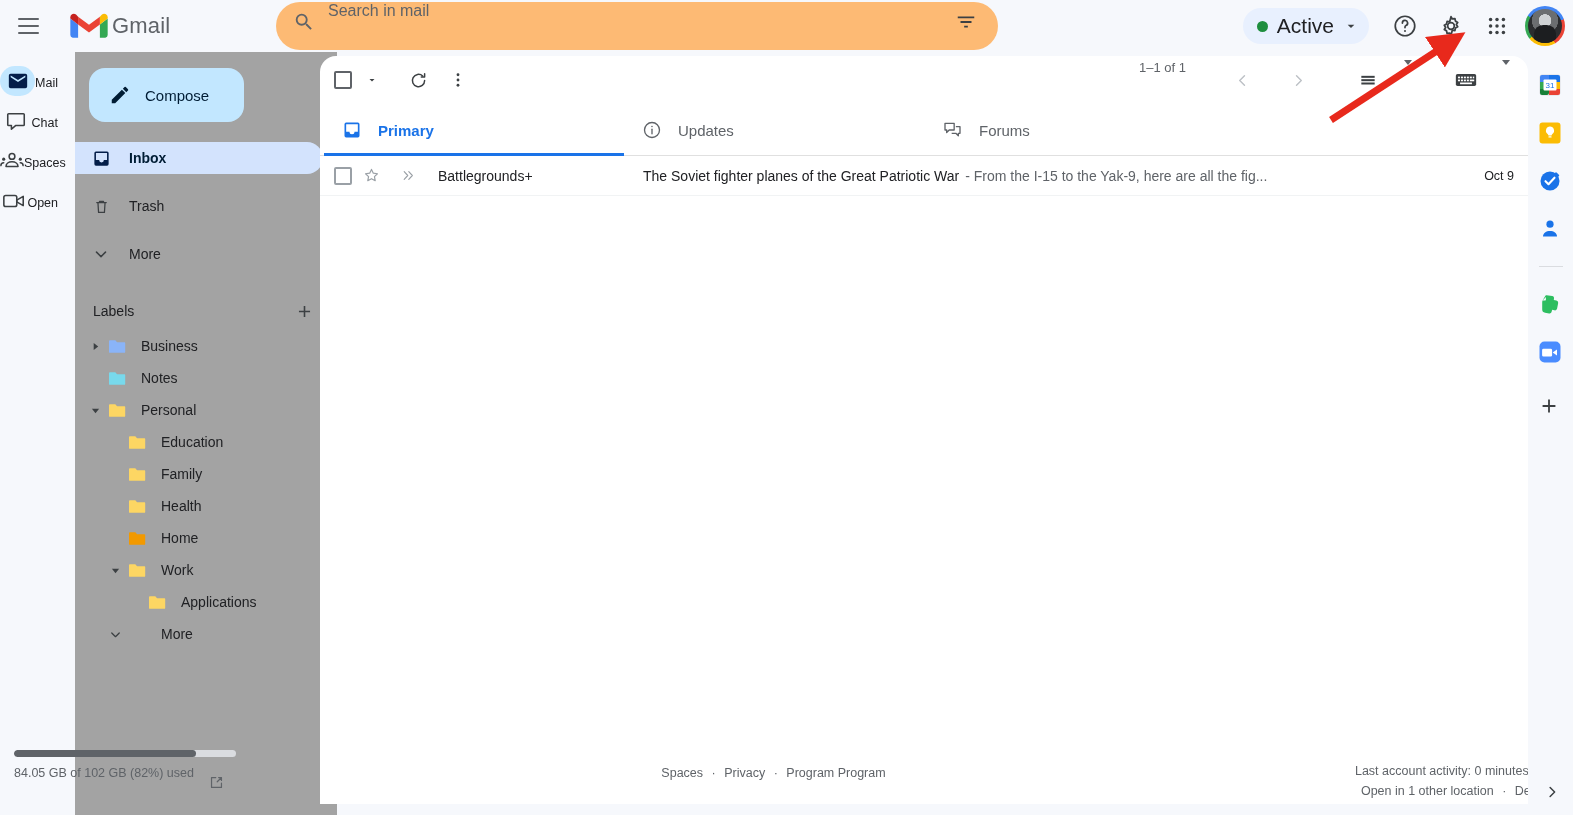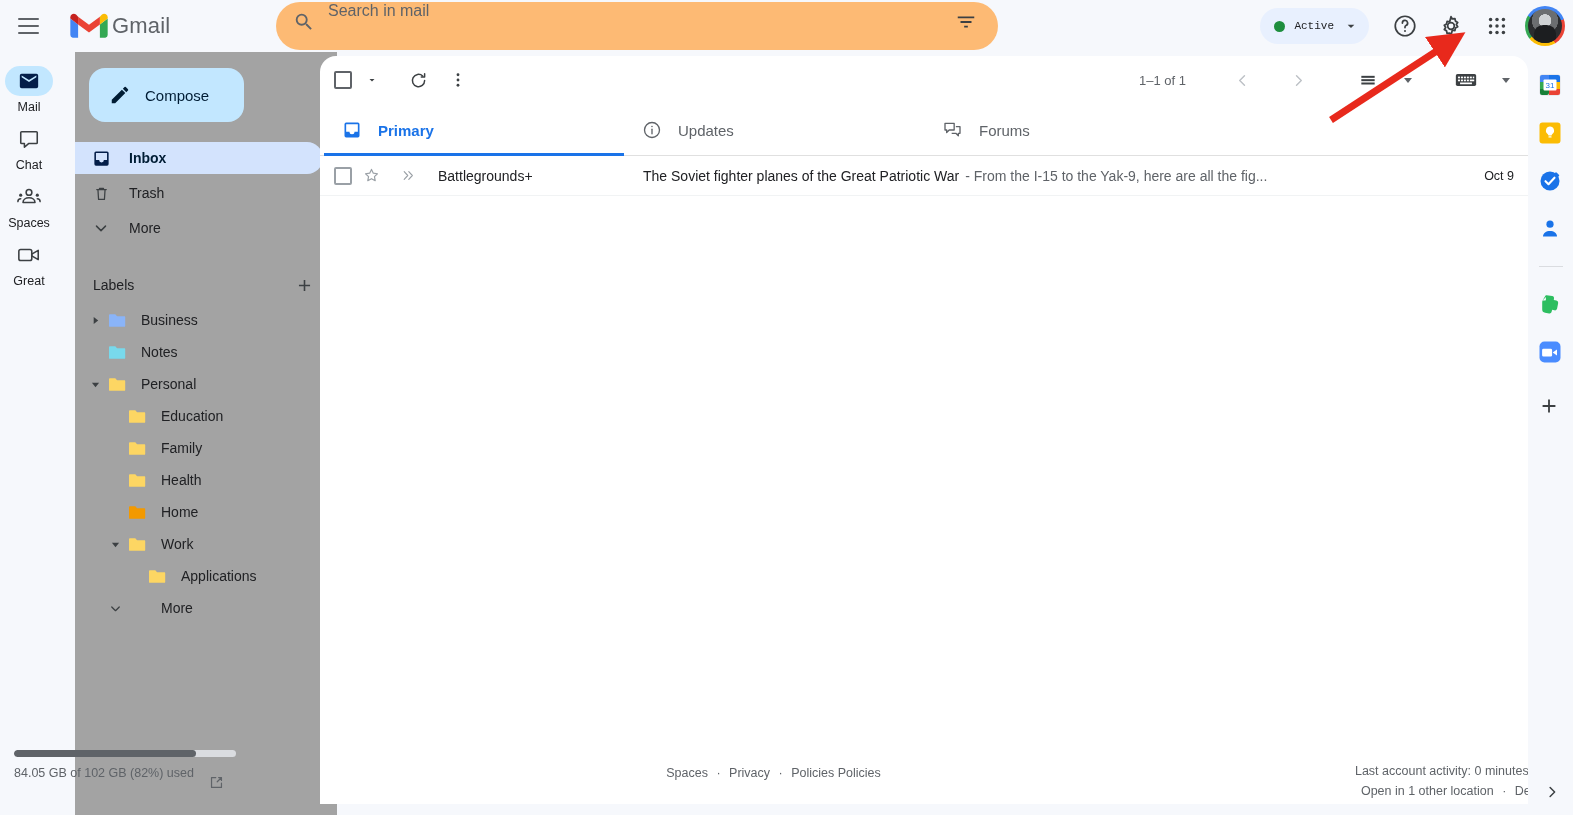--- a/index.html
+++ b/index.html
@@ -44,21 +44,21 @@
   .search-input::placeholder { color: #5f6368; }
   .tune-btn { width: 40px; height: 40px; border-radius: 50%; display:flex; align-items:center; justify-content:center; cursor:pointer; }
 
   .header-right { margin-left: auto; display: flex; align-items: center; gap: 2px; padding-right: 8px; }
   .status-chip {
     display: flex; align-items: center; gap: 9px;
     background: #e8f0fe; border-radius: 20px; height: 36px;
     padding: 0 10px 0 14px; cursor: pointer; margin-right: 12px;
   }
   .status-dot { width: 11px; height: 11px; border-radius: 50%; background: #1e8e3e; }
-  .status-label { font-size: 11px; color: #202124; font-family: Liberation Mono, monospace; }
+  .status-label { font-size: 21px; color: #202124; }
   .icon-btn {
     width: 44px; height: 44px; border-radius: 50%;
     display: flex; align-items: center; justify-content: center; cursor: pointer;
   }
   .avatar {
     width: 40px; height: 40px; border-radius: 50%; margin-left: 4px;
     cursor: pointer; position: relative; overflow: hidden;
     background: conic-gradient(#4285f4 0deg 70deg, #ea4335 70deg 150deg, #fbbc04 150deg 230deg, #34a853 230deg 300deg, #4285f4 300deg 360deg);
     display:flex; align-items:center; justify-content:center;
   }
@@ -71,21 +71,21 @@
     content:""; position:absolute; left:18%; top:48%; width:64%; height:60%;
     border-radius: 42% 42% 0 0; background:#1c1e20;
   }
 
   
   .rail {
     position: absolute; top: 52px; left: 0; width: 58px; height: 763px;
     background: #f6f8fc; display: flex; flex-direction: column; align-items: center;
     padding-top: 14px; gap: 10px;
   }
-  .rail-item { width: 58px; display:flex; flex-direction:column; align-items:center; cursor:pointer; }
+  .rail-item { width: 58px; display:flex; flex-direction:row; align-items:center; cursor:pointer; }
   .rail-ico {
     width: 48px; height: 30px; border-radius: 16px;
     display:flex; align-items:center; justify-content:center;
   }
   .rail-item.active .rail-ico { background: #c2e7ff; }
   .rail-label { font-size: 12.5px; color: #202124; margin-top: 4px; }
 
   
   .sidebar {
     position: absolute; top: 52px; left: 75px; width: 262px; height: 763px;
@@ -93,21 +93,21 @@
   }
   .compose {
     display: flex; align-items: center; gap: 14px;
     margin: 8px 0 0 14px; width: 155px; height: 54px;
     background: #c2e7ff; border-radius: 16px; padding: 0 20px; cursor: pointer;
     border: none; font-family: "Liberation Sans", sans-serif;
   }
   .compose-label { font-size: 15px; color: #001d35; }
   .nav-list { margin-top: 20px; }
   .nav-item {
-    display:flex; align-items:center; height: 32px; margin-bottom: 3px;
+    display:flex; align-items:center; height: 32px; margin-bottom: 16px;
     padding-left: 16px; border-radius: 0 16px 16px 0; cursor: pointer;
     width: 248px; gap: 18px;
   }
   .nav-item.active { background: #d3e3fd; }
   .nav-item.active .nav-label { color: #001d35; font-weight: bold; }
   .nav-ico { width: 20px; height: 20px; display:flex; align-items:center; justify-content:center; flex:0 0 20px; }
   .nav-label { font-size: 14px; color: #202124; }
 
   .labels-head {
     display:flex; align-items:center; justify-content:space-between;
@@ -128,21 +128,21 @@
   .main {
     position: absolute; top: 56px; left: 320px; width: 1208px; height: 748px;
     background: #ffffff; border-radius: 16px 16px 0 0; overflow: hidden;
   }
   .list-toolbar { height: 48px; display:flex; align-items:center; padding: 0 8px 0 14px; }
   .tb-checkbox-wrap { display:flex; align-items:center; cursor:pointer; }
   .checkbox {
     width: 18px; height: 18px; border: 2px solid #5f6368; border-radius: 2px;
   }
   .tb-icon-btn { width: 40px; height: 40px; border-radius:50%; display:flex; align-items:center; justify-content:center; cursor:pointer; }
-  .tb-right { margin-left: auto; display:flex; align-items:center; gap: 16px; padding-right: 10px; }
+  .tb-right { margin-left: auto; display:flex; gap: 16px; padding-right: 10px; }
   .page-count { font-size: 13px; color: #5f6368; margin-right: 20px; }
   .caret-down-small { width: 0; height: 0; border-left: 4px solid transparent; border-right: 4px solid transparent; border-top: 5px solid #5f6368; }
 
   .tabs { display: flex; height: 52px; border-bottom: 1px solid #e0e0e0; padding-left: 4px; }
   .tab {
     display:flex; align-items:center; gap: 16px; width: 300px; height: 52px;
     padding-left: 18px; cursor: pointer; position: relative;
   }
   .tab-label { font-size: 15px; color: #5f6368; }
   .tab.active .tab-label { color: #1a73e8; font-weight: bold; }
@@ -304,21 +304,21 @@
       </div>
       <div class="rail-label">Spaces</div>
     </div>
     <div class="rail-item">
       <div class="rail-ico">
         <svg width="24" height="20" viewBox="0 0 26 20" fill="none" stroke="#3c4043" stroke-width="1.7">
           <rect x="2" y="4" width="14" height="12" rx="2"></rect>
           <path d="M16 9l7-4v10l-7-4z" stroke-linejoin="round"></path>
         </svg>
       </div>
-      <div class="rail-label">Great</div>
+      <div class="rail-label">Open</div>
     </div>
   </div>
 
   <div class="sidebar">
     <button class="compose">
       <svg width="22" height="22" viewBox="0 0 24 24" fill="#001d35">
           <path d="M3 17.25V21h3.75L17.81 9.94l-3.75-3.75L3 17.25zM20.7 7.04a1 1 0 0 0 0-1.41l-2.34-2.34a1 1 0 0 0-1.41 0l-1.83 1.83 3.75 3.75 1.83-1.83z"></path>
         </svg>
       <span class="compose-label">Compose</span>
     </button>
@@ -599,21 +599,21 @@
           </svg>
         </span>
       </div>
     </div>
 
     <div class="footer-links">
       <a>Spaces</a>
       <span class="sep">·</span>
       <a>Privacy</a>
       <span class="sep">·</span>
-      <a>Policies Policies</a>
+      <a>Program Program</a>
     </div>
 
     <div class="activity">
       <div>Last account activity: 0 minutes ago</div>
       <div>
         <span>Open in 1 other location</span>
         <span class="sep">·</span>
         <a>Details</a>
       </div>
     </div>

